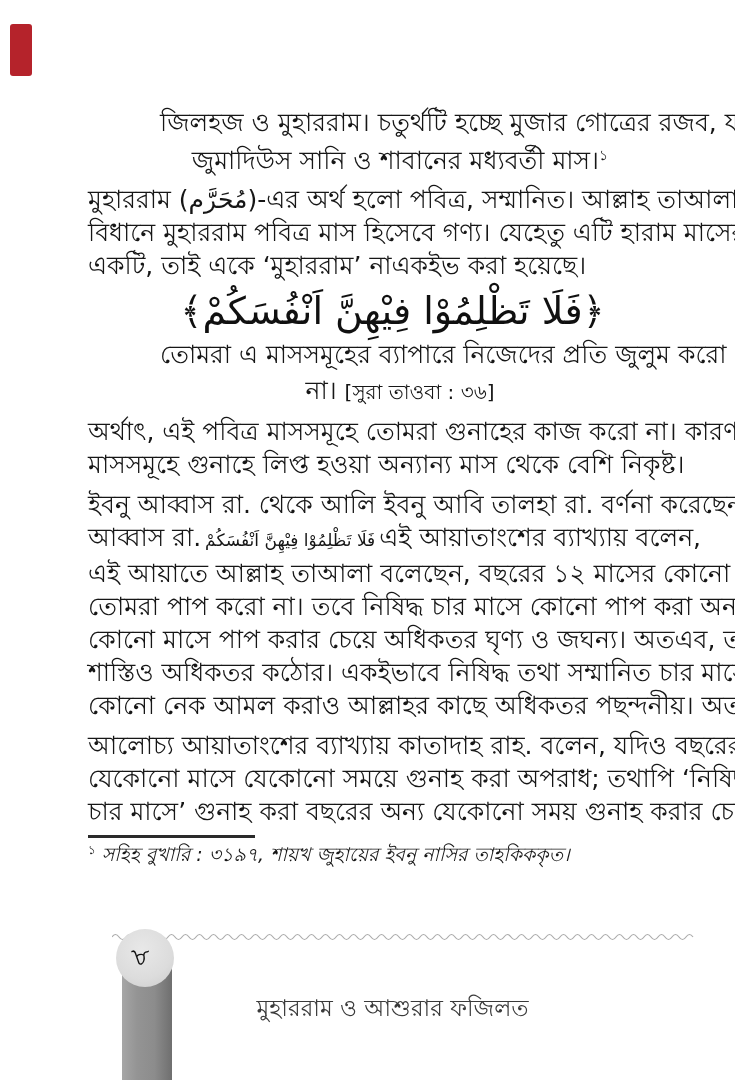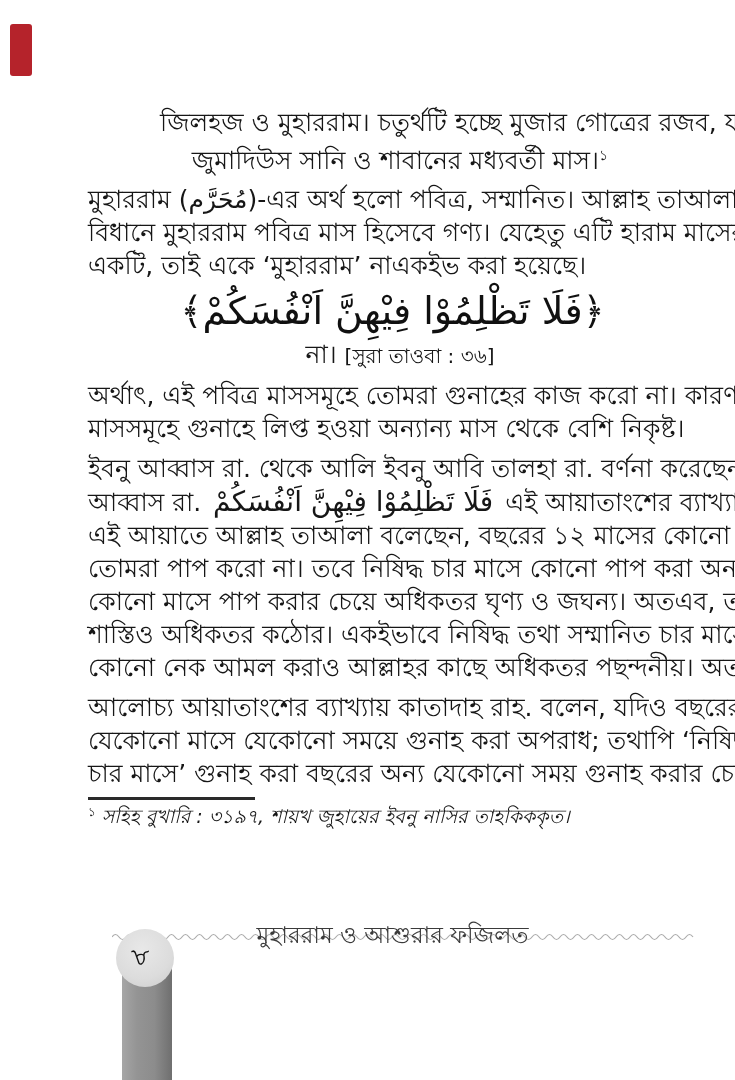--- a/index.html
+++ b/index.html
@@ -20,27 +20,27 @@
   .p1{margin-top:3px;}
   .lead{margin-top:9px;}
   .verse{margin-top:6px;text-align:center;font-size:38px;line-height:46px;color:#101010;}
   .q2{margin-top:3px;}
   .q2 .ln{line-height:36px;text-align:center;}
   .p2{margin-top:5px;}
   .p3{margin-top:7px;}
   .p4{margin-top:7px;}
   sup.ref{font-size:14px;line-height:0;}
   .src{font-size:20px;}
-  .mix span.ar{margin:0 12px;font-size:28px;}
+  .mix span.ar{margin:0 4px;font-size:17px;}
   .fn-rule{width:167px;height:0;border-top:3px solid #2a2a2a;margin-top:7px;}
   .fn{margin-top:4px;font-size:19px;line-height:25px;white-space:nowrap;}
   .fn .fn-text{font-style:italic;}
   .fn sup.ref{font-size:12px;margin-right:6px;}
   .wavy{position:absolute;left:112px;top:931px;z-index:1;}
-  .footer-title{position:absolute;left:88px;top:920px;width:609px;z-index:1;
+  .footer-title{position:absolute;left:88px;top:993px;width:609px;z-index:1;
     text-align:center;font-size:23px;line-height:30px;color:#3a3a3a;}
   .bar{position:absolute;left:122px;top:956px;width:50px;height:124px;z-index:2;
     background:linear-gradient(90deg,#a6a6a6 0%,#949494 30%,#8c8c8c 65%,#6f6f6f 100%);}
   .badge{position:absolute;left:116px;top:929px;width:58px;height:58px;z-index:3;
     border-radius:50%;
     background:radial-gradient(circle at 45% 35%,#e8e8e8 0%,#dcdcdc 60%,#cbcbcb 100%);
     display:flex;align-items:center;justify-content:center;}
   .badge .num{font-size:27px;color:#111;transform:rotate(-20deg) translate(-2px,-2px);}
 </style>
 </head>
@@ -60,20 +60,21 @@
     <div class="p1 bn">
       <div class="ln jl">মুহাররাম (مُحَرَّم)-এর অর্থ হলো পবিত্র, সম্মানিত। আল্লাহ তাআলার</div>
       <div class="ln jl">বিধানে মুহাররাম পবিত্র মাস হিসেবে গণ্য। যেহেতু এটি হারাম মাসের</div>
       <div class="ln ll">একটি, তাই একে ‘মুহাররাম’ নাএকইভ করা হয়েছে।</div>
     </div>
 
 
     <div class="verse" dir="rtl">﴿فَلَا تَظْلِمُوْا فِيْهِنَّ اَنْفُسَكُمْ﴾</div>
 
     <div class="quote q2 bn">
+      <div class="ln jl">তোমরা এ মাসসমূহের ব্যাপারে নিজেদের প্রতি জুলুম করো</div>
       <div class="ln ll"><span>না।</span> <span class="src">[সুরা তাওবা : ৩৬]</span></div>
     </div>
 
     <div class="p2 bn">
       <div class="ln jl">অর্থাৎ, এই পবিত্র মাসসমূহে তোমরা গুনাহের কাজ করো না। কারণ, এ</div>
       <div class="ln ll">মাসসমূহে গুনাহে লিপ্ত হওয়া অন্যান্য মাস থেকে বেশি নিকৃষ্ট।</div>
     </div>
 
     <div class="p3 bn">
       <div class="ln jl">ইবনু আব্বাস রা. থেকে আলি ইবনু আবি তালহা রা. বর্ণনা করেছেন; ইবনু</div>

